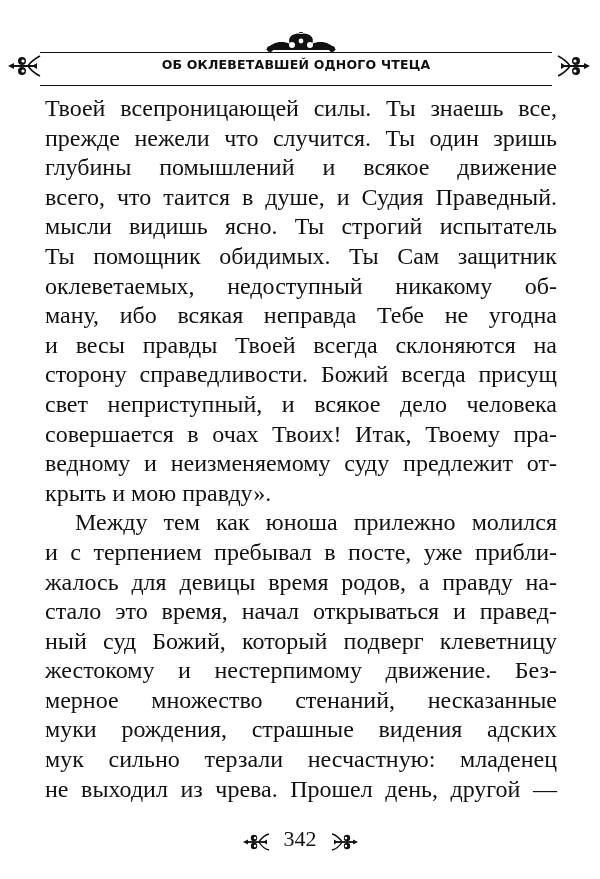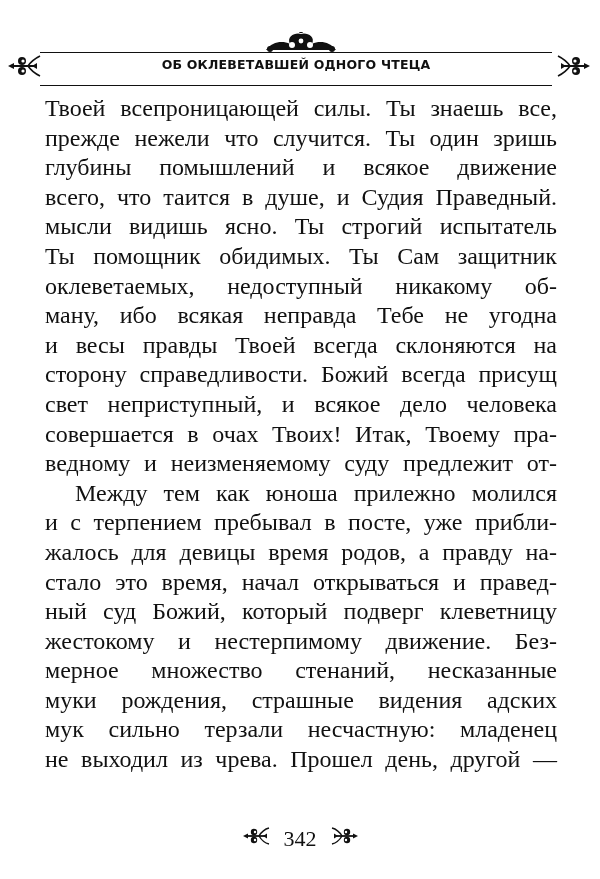--- a/index.html
+++ b/index.html
@@ -92,21 +92,21 @@
     .folio {
       position: absolute;
       left: 0;
       width: 600px;
       top: 826px;
       height: 28px;
       text-align: center;
     }
     .folio-inner {
       display: inline-flex;
-      align-items: flex-start;
+      align-items: flex-end;
       gap: 12px;
     }
     .folio-number {
       font-family: "Liberation Serif", "DejaVu Serif", serif;
       font-size: 22px;
       line-height: 26px;
       color: #111;
     }
     .folio-flourish {
       width: 30px;
@@ -166,20 +166,21 @@
     <span class="line">всего, что таится в душе, и Судия Праведный.</span>
     <span class="line">мысли видишь ясно. Ты строгий испытатель</span>
     <span class="line">Ты помощник обидимых. Ты Сам защитник</span>
     <span class="line">оклеветаемых, недоступный никакому об-</span>
     <span class="line">ману, ибо всякая неправда Тебе не угодна</span>
     <span class="line">и весы правды Твоей всегда склоняются на</span>
     <span class="line">сторону справедливости. Божий всегда присущ</span>
     <span class="line">свет неприступный, и всякое дело человека</span>
     <span class="line">совершается в очах Твоих! Итак, Твоему пра-</span>
     <span class="line">ведному и неизменяемому суду предлежит от-</span>
+    <span class="line last">крыть и мою правду».</span>
   </div>
   <div>
     <span class="line indent">Между тем как юноша прилежно молился</span>
     <span class="line">и с терпением пребывал в посте, уже прибли-</span>
     <span class="line">жалось для девицы время родов, а правду на-</span>
     <span class="line">стало это время, начал открываться и правед-</span>
     <span class="line">ный суд Божий, который подверг клеветницу</span>
     <span class="line">жестокому и нестерпимому движение. Без-</span>
     <span class="line">мерное множество стенаний, несказанные</span>
     <span class="line">муки рождения, страшные видения адских</span>

